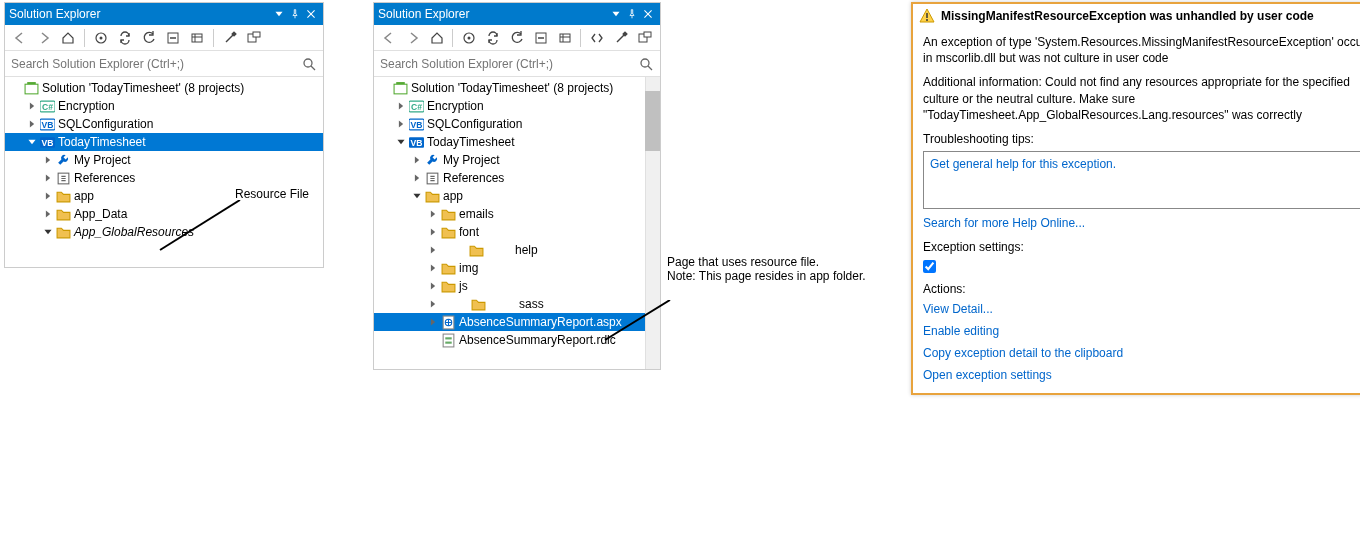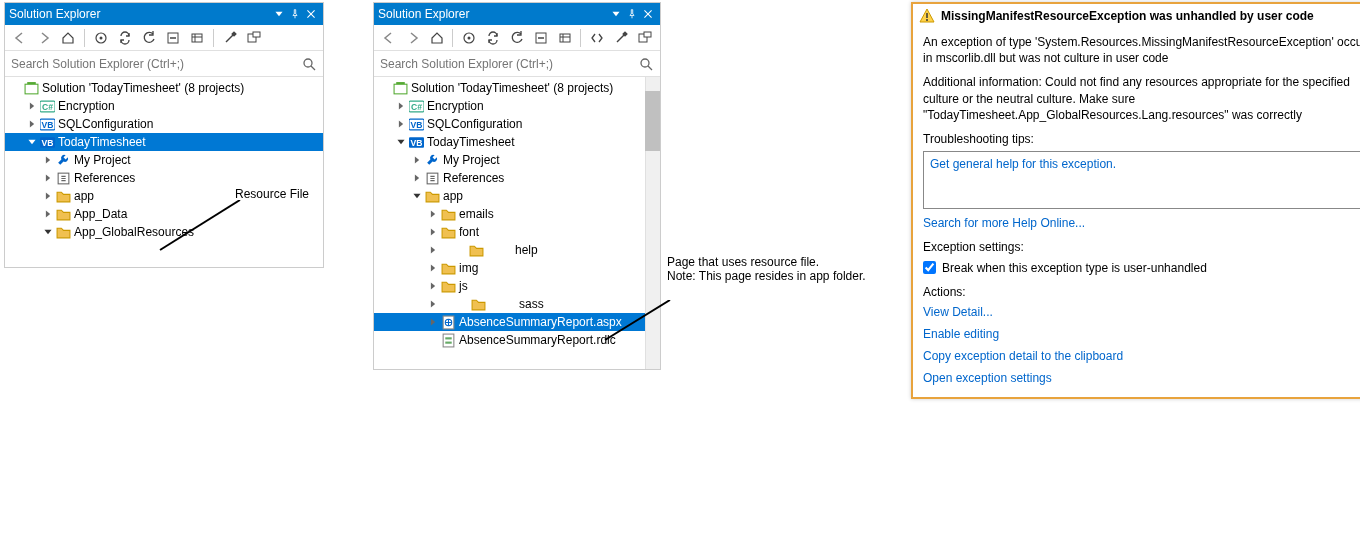--- a/index.html
+++ b/index.html
@@ -367,21 +367,21 @@
               <use href="#i-tri-r"></use>
             </svg>
           </span>
           <span class="ticon">
             <svg viewBox="0 0 14 14" width="15" height="15">
               <use href="#i-folder"></use>
             </svg>
           </span>
           <span class="label">App_Data</span>
         </div>
-        <div class="tree-row" style="padding-left: 36px;">
+        <div class="tree-row" style="padding-left: 36px; font-style: italic;">
           <span class="expander">
             <svg viewBox="0 0 14 14" width="10" height="10">
               <use href="#i-tri-d"></use>
             </svg>
           </span>
           <span class="ticon">
             <svg viewBox="0 0 14 14" width="15" height="15">
               <use href="#i-folder"></use>
             </svg>
           </span>
@@ -731,21 +731,20 @@
             <svg viewBox="0 0 14 14" width="10" height="10">
               <use href="#i-dn"></use>
             </svg>
           </span>
       </div>
     </div>
     <a class="ex-linklike">Search for more Help Online...</a>
     <div class="ex-section-title">Exception settings:</div>
     <div class="checkbox-row">
       <input type="checkbox" checked="" style="">
-      <span>Break when this exception type is user-unhandled</span>
     </div>
     <div class="ex-section-title">Actions:</div>
     <div><a class="ex-linklike">View Detail...</a></div>
     <div style="margin-top:6px"><a class="ex-linklike">Enable editing</a></div>
     <div style="margin-top:6px"><a class="ex-linklike">Copy exception detail to the clipboard</a></div>
     <div style="margin-top:6px;margin-bottom:4px"><a class="ex-linklike">Open exception settings</a></div>
   </div>
 </div>
 
 </body></html>

